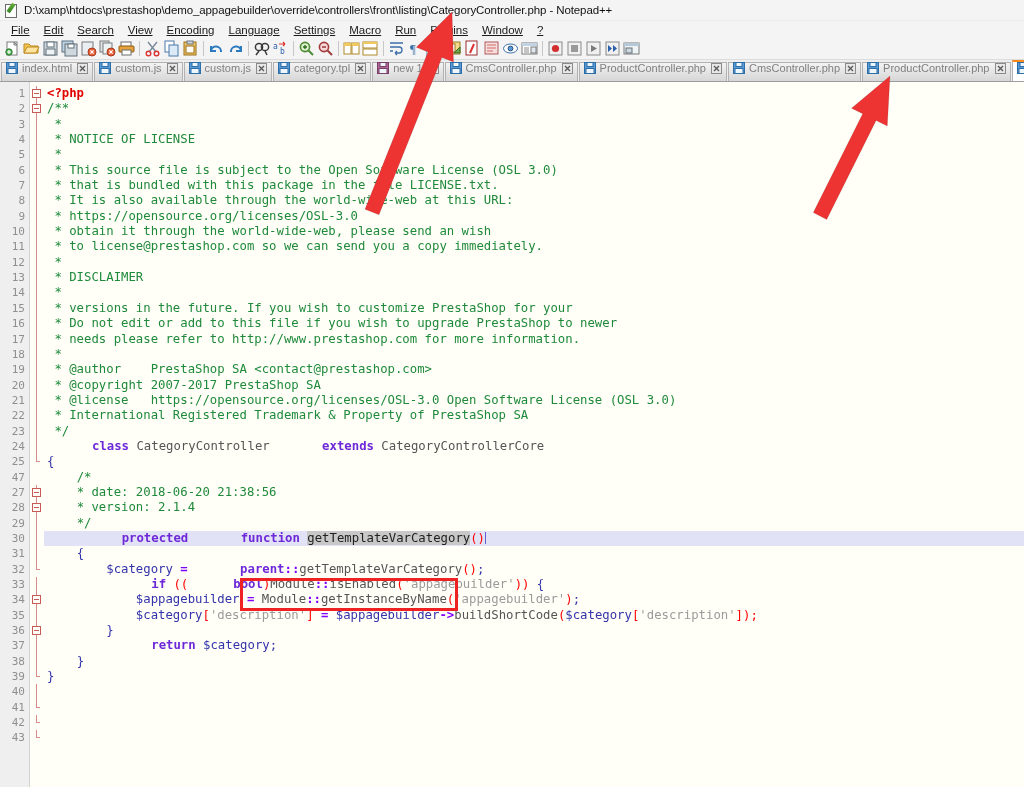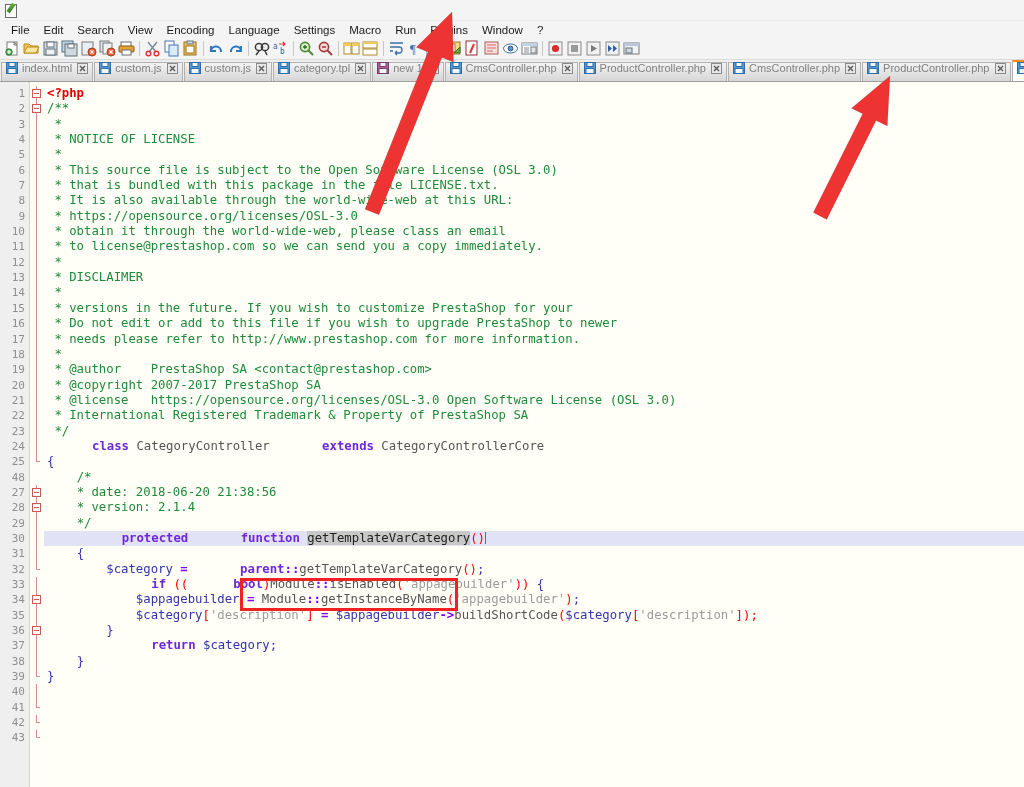--- a/index.html
+++ b/index.html
@@ -48,20 +48,21 @@
 
   
   .menubar {
     height: 17px;
     background: #f4f4f4;
     display: flex;
     align-items: center;
     padding-left: 4px;
     font-size: 11.5px;
     color: #1a1a1a;
+    text-decoration: underline;
   }
   .menu-item {
     padding: 1px 7px;
     white-space: nowrap;
     cursor: default;
   }
 
   
   .toolbar {
     height: 21px;
@@ -246,20 +247,21 @@
 </head>
 <body>
 
 <div id="app">
 
   <div class="titlebar">
     <span class="app-icon">
       <span class="pad"></span>
         <span class="pen"></span>
     </span>
+    <span class="title-text">D:\xamp\htdocs\prestashop\demo_appagebuilder\override\controllers\front\listing\CategoryController.php - Notepad++</span>
   </div>
 
   <div class="menubar" id="menubar">
       <div class="menu-item">File</div>
       <div class="menu-item">Edit</div>
       <div class="menu-item">Search</div>
       <div class="menu-item">View</div>
       <div class="menu-item">Encoding</div>
       <div class="menu-item">Language</div>
       <div class="menu-item">Settings</div>
@@ -623,21 +625,21 @@
         <div class="ln">16</div>
         <div class="ln">17</div>
         <div class="ln">18</div>
         <div class="ln">19</div>
         <div class="ln">20</div>
         <div class="ln">21</div>
         <div class="ln">22</div>
         <div class="ln">23</div>
         <div class="ln">24</div>
         <div class="ln">25</div>
-        <div class="ln">48</div>
+        <div class="ln">47</div>
         <div class="ln">27</div>
         <div class="ln">28</div>
         <div class="ln">29</div>
         <div class="ln">30</div>
         <div class="ln">31</div>
         <div class="ln">32</div>
         <div class="ln">33</div>
         <div class="ln">34</div>
         <div class="ln">35</div>
         <div class="ln">36</div>
@@ -787,21 +789,21 @@
     <div class="code" id="code">
         <div class="row"><span class="c-tag">&lt;?php</span></div>
         <div class="row"><span class="c-com">/**</span></div>
         <div class="row"><span class="c-com"> *</span></div>
         <div class="row"><span class="c-com"> * NOTICE OF LICENSE</span></div>
         <div class="row"><span class="c-com"> *</span></div>
         <div class="row"><span class="c-com"> * This source file is subject to the Open Software License (OSL 3.0)</span></div>
         <div class="row"><span class="c-com"> * that is bundled with this package in the file LICENSE.txt.</span></div>
         <div class="row"><span class="c-com"> * It is also available through the world-wide-web at this URL:</span></div>
         <div class="row"><span class="c-com"> * https://opensource.org/licenses/OSL-3.0</span></div>
-        <div class="row"><span class="c-com"> * obtain it through the world-wide-web, please class an email</span></div>
+        <div class="row"><span class="c-com"> * obtain it through the world-wide-web, please send an wish</span></div>
         <div class="row"><span class="c-com"> * to license@prestashop.com so we can send you a copy immediately.</span></div>
         <div class="row"><span class="c-com"> *</span></div>
         <div class="row"><span class="c-com"> * DISCLAIMER</span></div>
         <div class="row"><span class="c-com"> *</span></div>
         <div class="row"><span class="c-com"> * versions in the future. If you wish to customize PrestaShop for your</span></div>
         <div class="row"><span class="c-com"> * Do not edit or add to this file if you wish to upgrade PrestaShop to newer</span></div>
         <div class="row"><span class="c-com"> * needs please refer to http://www.prestashop.com for more information.</span></div>
         <div class="row"><span class="c-com"> *</span></div>
         <div class="row"><span class="c-com"> * @author    PrestaShop SA &lt;contact@prestashop.com&gt;</span></div>
         <div class="row"><span class="c-com"> * @copyright 2007-2017 PrestaShop SA</span></div>

